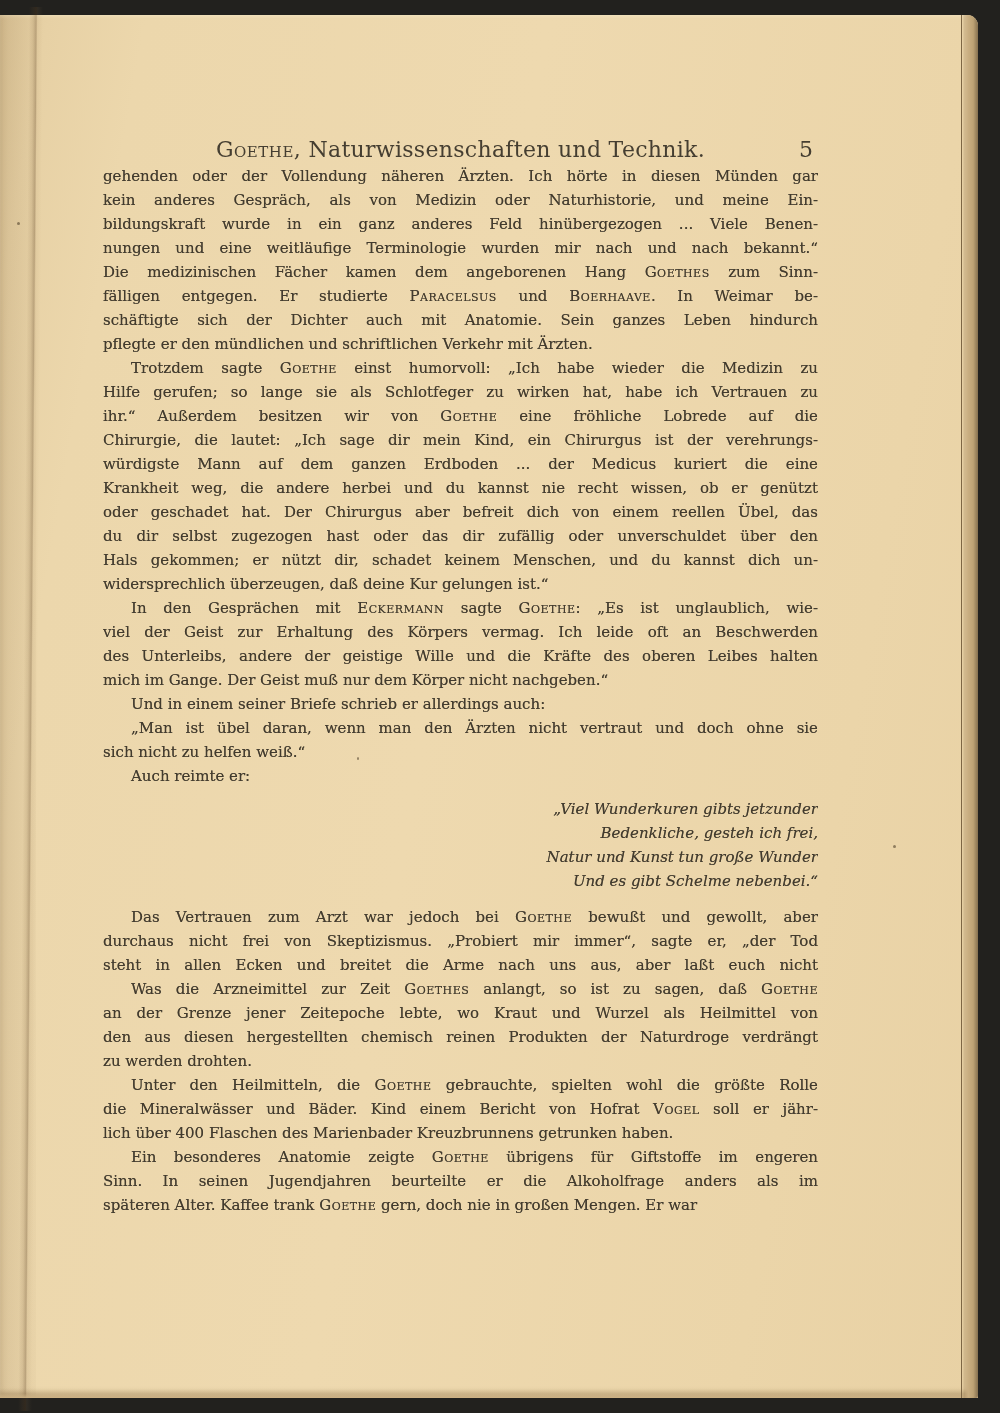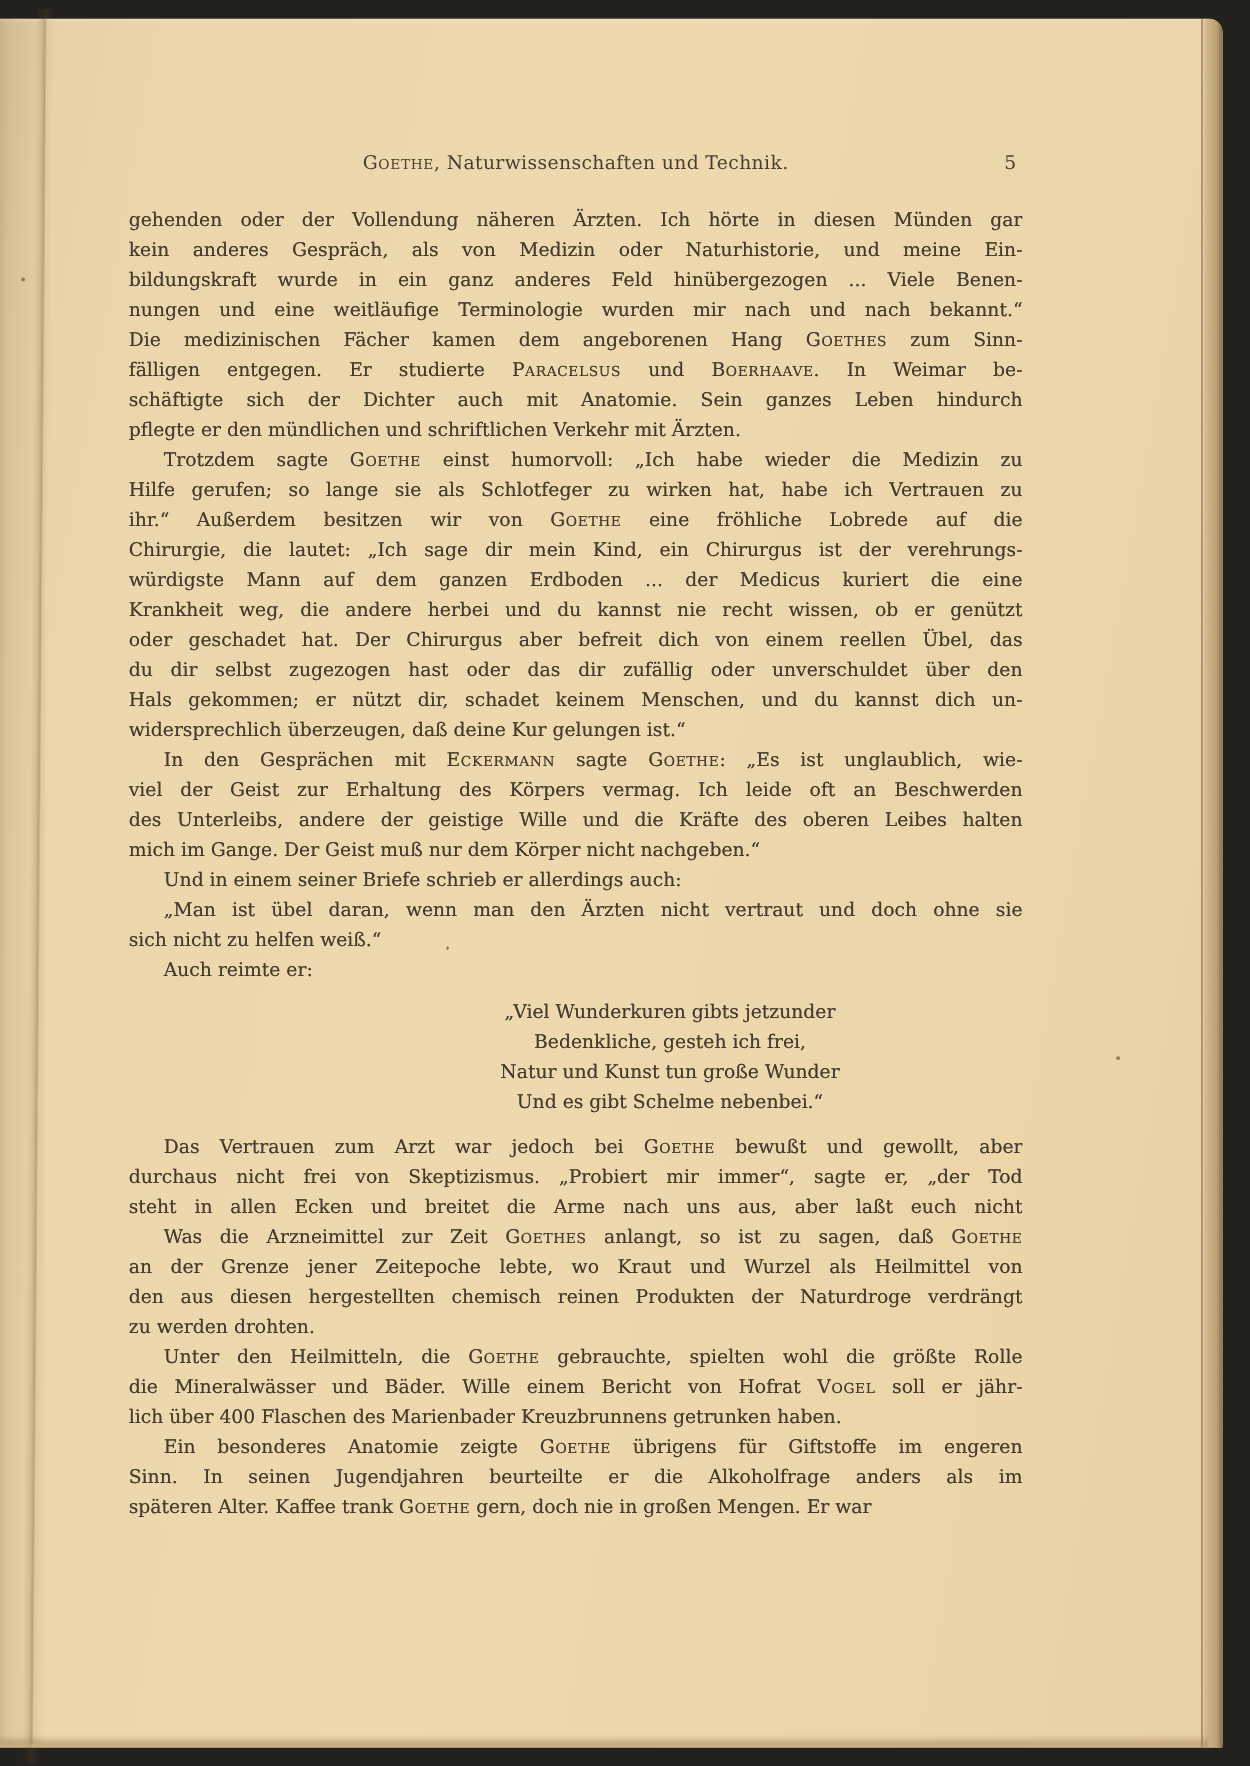--- a/index.html
+++ b/index.html
@@ -29,36 +29,36 @@
     position:absolute;left:0;top:0;width:36px;height:100%;
     background:linear-gradient(to right, rgba(120,90,50,.15), rgba(120,90,50,.03));
   }
   .crease{
     position:absolute;left:29px;top:-8px;width:14px;height:1404px;
     transform:rotate(0.45deg);transform-origin:50% 0;
     background:linear-gradient(to right, rgba(110,80,45,0) 0%, rgba(110,80,45,.13) 30%, rgba(88,60,30,.30) 52%, rgba(160,130,90,.10) 62%, rgba(110,80,45,0) 100%);
   }
   .speck{position:absolute;border-radius:50%;background:rgba(70,55,35,.55);}
   .header{
-    position:absolute;left:103px;top:106px;width:715px;height:22px;
-    color:#453e31;font-size:15px;
+    position:absolute;left:103px;top:122px;width:715px;height:22px;
+    color:#453e31;font-size:22px;
   }
   .running-title{display:block;text-align:center;letter-spacing:.3px;}
   .page-number{position:absolute;right:5px;top:0;}
   .body-text{
     position:absolute;left:103px;top:149px;width:715px;
     color:#423b2e;font-size:15px;line-height:24px;
     text-shadow:0 0 .5px rgba(66,59,46,.65);
   }
   .para{margin:0;}
   .line{height:24px;overflow:hidden;}
   .jl{text-align:justify;text-align-last:justify;}
   .ind{text-indent:28px;}
   .poem{margin:9px 0 12px 151px;}
-  .poem .line{text-align:center;}
+  .poem .line{text-align:right;font-style:italic;}
   .sc{font-variant:small-caps;letter-spacing:.5px;}
 </style>
 </head>
 <body>
 
 <div class="page">
   <div class="gutter-shade"></div>
   <div class="crease"></div>
 
   <div class="header">
@@ -117,21 +117,21 @@
         <div class="line jl"><span>steht in allen Ecken und breitet die Arme nach uns aus, aber laßt euch nicht</span></div>
       </div>
       <div class="para">
         <div class="line jl ind"><span>Was die Arzneimittel zur Zeit </span><span class="sc">Goethes</span><span> anlangt, so ist zu sagen, daß </span><span class="sc">Goethe</span></div>
         <div class="line jl"><span>an der Grenze jener Zeitepoche lebte, wo Kraut und Wurzel als Heilmittel von</span></div>
         <div class="line jl"><span>den aus diesen hergestellten chemisch reinen Produkten der Naturdroge verdrängt</span></div>
         <div class="line"><span>zu werden drohten.</span></div>
       </div>
       <div class="para">
         <div class="line jl ind"><span>Unter den Heilmitteln, die </span><span class="sc">Goethe</span><span> gebrauchte, spielten wohl die größte Rolle</span></div>
-        <div class="line jl"><span>die Mineralwässer und Bäder. Wille einem Bericht von Hofrat </span><span class="sc">Vogel</span><span> soll er jähr-</span></div>
+        <div class="line jl"><span>die Mineralwässer und Bäder. Kind einem Bericht von Hofrat </span><span class="sc">Vogel</span><span> soll er jähr-</span></div>
         <div class="line"><span>lich über 400 Flaschen des Marienbader Kreuzbrunnens getrunken haben.</span></div>
       </div>
       <div class="para">
         <div class="line jl ind"><span>Ein besonderes Anatomie zeigte </span><span class="sc">Goethe</span><span> übrigens für Giftstoffe im engeren</span></div>
         <div class="line jl"><span>Sinn. In seinen Jugendjahren beurteilte er die Alkoholfrage anders als im</span></div>
         <div class="line"><span>späteren Alter. Kaffee trank </span><span class="sc">Goethe</span><span> gern, doch nie in großen Mengen. Er war</span></div>
       </div>
     </div>
 
   <div class="speck" style="left:17px;top:207px;width:3px;height:3px;"></div>

